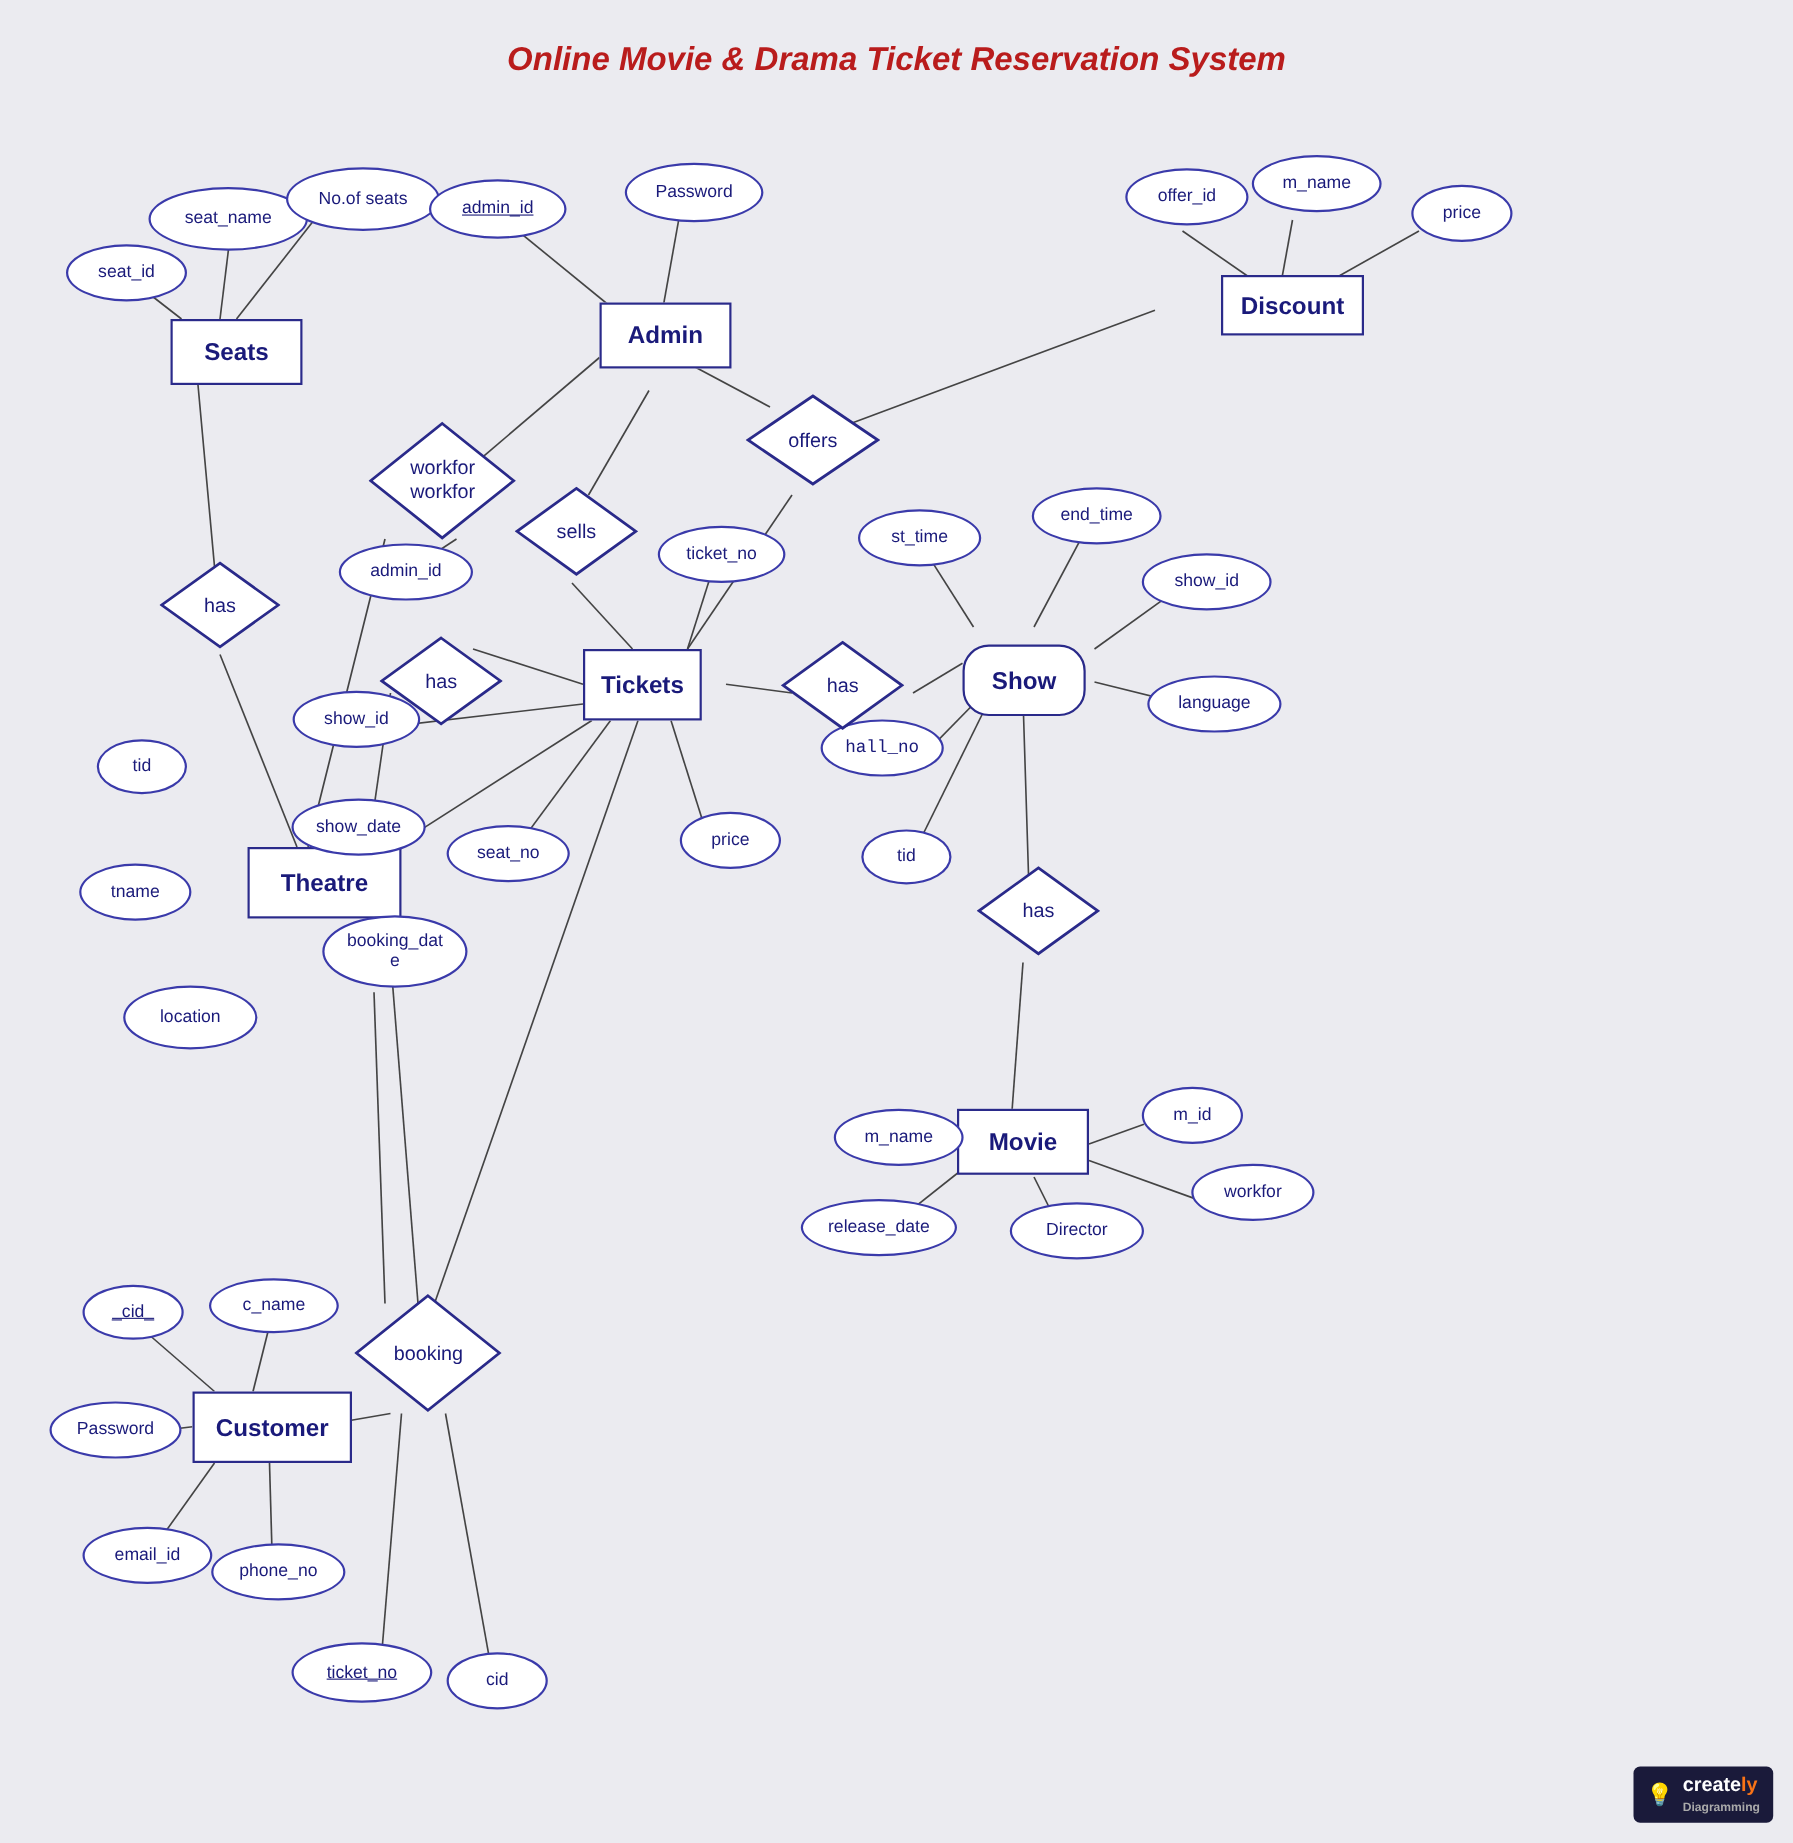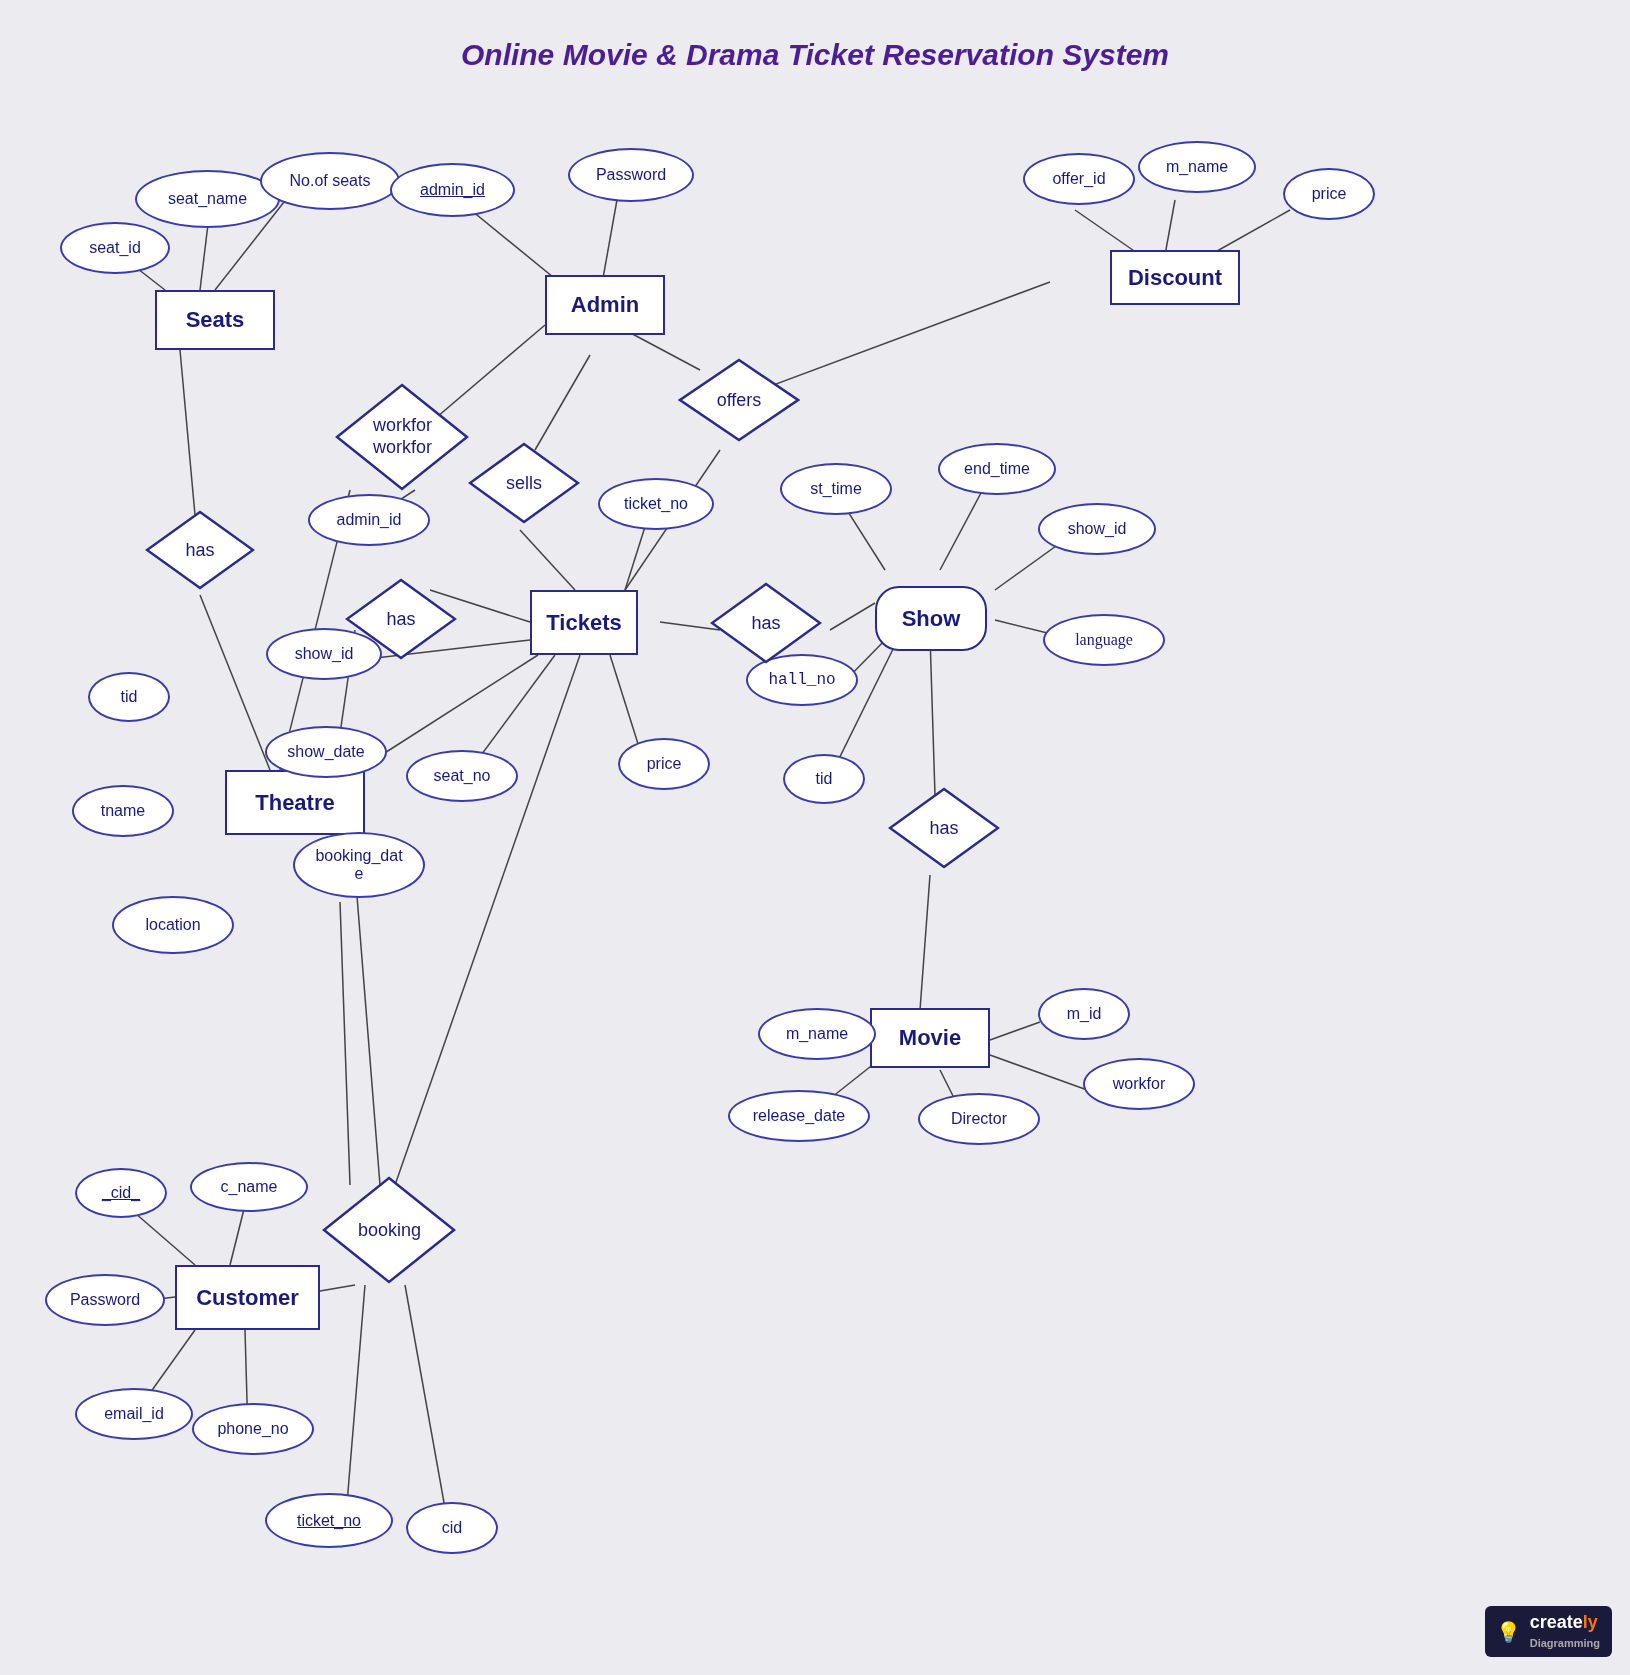--- a/index.html
+++ b/index.html
@@ -18,21 +18,21 @@
     }
     .title {
       position: absolute;
       top: 38px;
       left: 0;
       width: 100%;
       text-align: center;
       font-size: 30px;
       font-style: italic;
       font-weight: bold;
-      color: #4c1d95;
+      color: #b91c1c;
     }
     svg.connections {
       position: absolute;
       top: 0; left: 0;
       width: 1630px;
       height: 1675px;
       pointer-events: none;
     }
     
     .entity {
@@ -273,21 +273,21 @@
   </div>
   <div class="attribute" style="left:1038px;top:503px;width:118px;height:52px;">
     <span>show_id</span>
   </div>
   <div class="attribute" style="left:746px;top:654px;width:112px;height:52px;font-family:Liberation Mono, monospace;">
     <span>hall_no</span>
   </div>
   <div class="attribute" style="left:783px;top:754px;width:82px;height:50px;">
     <span>tid</span>
   </div>
-  <div class="attribute" style="left:1043px;top:614px;width:122px;height:52px;font-family:Liberation Serif, serif;">
+  <div class="attribute" style="left:1043px;top:614px;width:122px;height:52px;">
     <span>language</span>
   </div>
   <div class="attribute" style="left:1023px;top:153px;width:112px;height:52px;">
     <span>offer_id</span>
   </div>
   <div class="attribute" style="left:1138px;top:141px;width:118px;height:52px;">
     <span>m_name</span>
   </div>
   <div class="attribute" style="left:1283px;top:168px;width:92px;height:52px;">
     <span>price</span>

